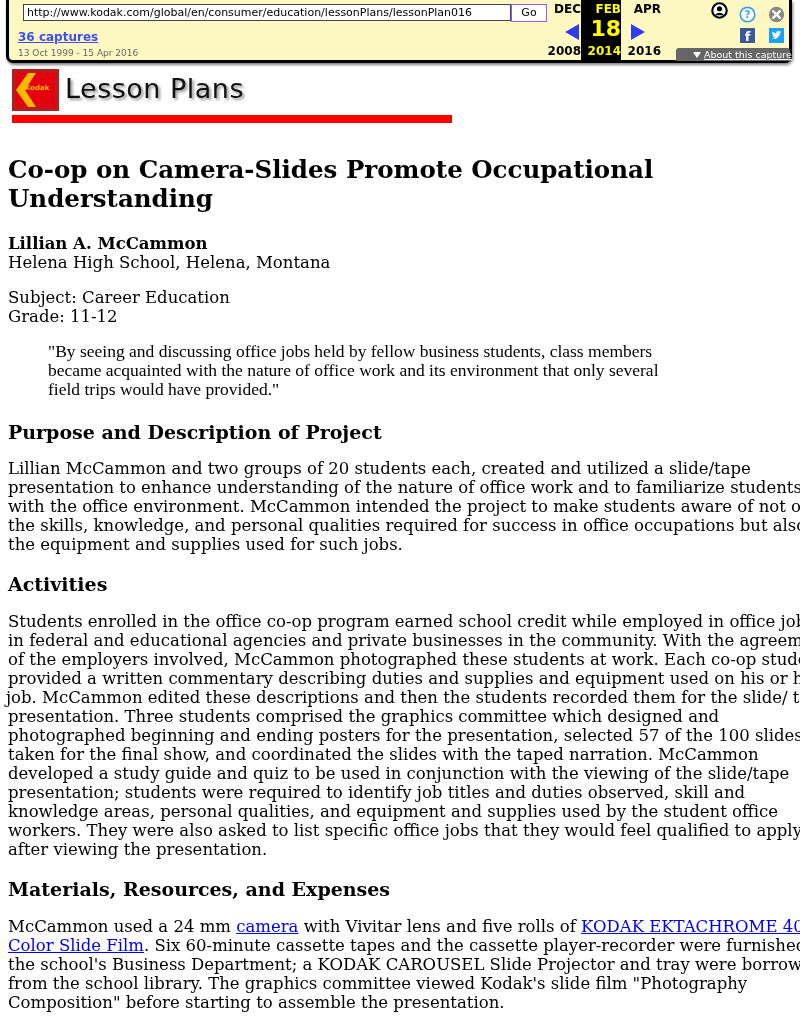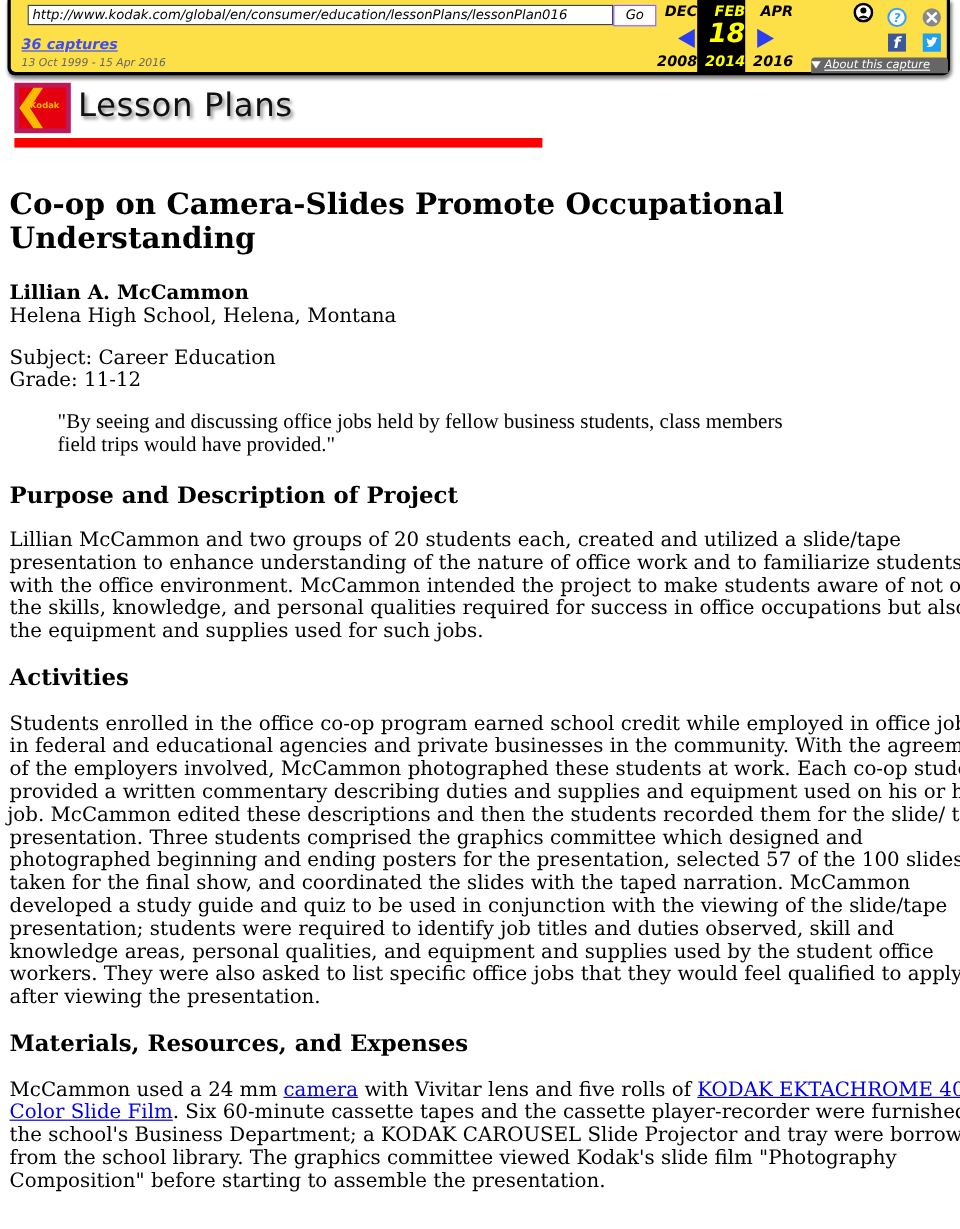--- a/index.html
+++ b/index.html
@@ -1,23 +1,23 @@
 <!DOCTYPE html>
 <html><head>
 <meta charset="utf-8">
 <style>
   html, body { margin: 0; padding: 0; background: #fff; }
   body { width: 800px; height: 1024px; overflow: hidden; position: relative; font-family: "DejaVu Serif", serif; color: #000; }
 
   
   #wm-toolbar {
     position: absolute; left: 6px; top: 0; width: 786px; height: 63px;
-    background: #fde047; border: 0 solid #000; border-width: 0 3px 3px 3px;
+    background: #fef9c3; border: 0 solid #000; border-width: 0 3px 3px 3px;
     border-radius: 0 0 7px 7px; box-shadow: 1px 2px 3px rgba(0,0,0,0.5);
-    font-family: "DejaVu Sans", sans-serif; box-sizing: border-box; font-style: italic;
+    font-family: "DejaVu Sans", sans-serif; box-sizing: border-box;
   }
   #wm-url {
     position: absolute; left: 14px; top: 4px; width: 480px; height: 15px;
     border: 1px solid #444; font-size: 11px; line-height: 15px; padding: 0 3px;
     font-family: "DejaVu Sans", sans-serif; box-sizing: content-box; overflow: hidden; white-space: nowrap;
     color: #000; background: #fff;
   }
   #wm-go {
     position: absolute; left: 502px; top: 4px; width: 34px; height: 16px;
     border: 1px solid #8b5cf6; background: #fff; font-size: 11px; line-height: 15px;
@@ -41,28 +41,28 @@
   #wm-next-arrow { left: 622px; border-left: 14px solid #2c3ef0; }
 
   #wm-user { position: absolute; left: 702px; top: 2px; width: 17px; height: 17px; }
   #wm-help { position: absolute; left: 730px; top: 6px; width: 17px; height: 17px; }
   #wm-close { position: absolute; left: 759px; top: 6px; width: 17px; height: 17px; }
   #wm-fb { position: absolute; left: 731px; top: 28px; width: 15px; height: 15px; background: #3b5998; color: #fff; font-size: 13px; font-weight: bold; text-align: center; line-height: 17px; overflow: hidden; }
   #wm-tw { position: absolute; left: 760px; top: 28px; width: 15px; height: 15px; background: #1da1f2; }
   #wm-about {
     position: absolute; left: 667px; top: 48px; width: 114px; height: 13px;
     background: #666; color: #fff; font-size: 9.5px; line-height: 13px;
-    border-radius: 3px 3px 0 0; white-space: nowrap; box-sizing: border-box; padding-left: 0;
+    border-radius: 3px 3px 0 0; white-space: nowrap; box-sizing: border-box; padding-left: 17px;
   }
   #wm-about .tri { display: inline-block; width: 0; height: 0; border-left: 4px solid transparent; border-right: 4px solid transparent; border-top: 6px solid #fff; margin-right: 3px; vertical-align: 0px; }
   #wm-about .lbl { text-decoration: underline; }
 
   
   #banner { position: absolute; left: 12px; top: 69px; width: 441px; height: 56px; }
-  #kodak-logo { position: absolute; left: 0; top: 0; width: 47px; height: 42px; background: #be185d; }
+  #kodak-logo { position: absolute; left: 0; top: 0; width: 47px; height: 42px; background: #b91c1c; }
   #kodak-logo .inner { position: absolute; left: 4px; top: 4px; width: 39px; height: 34px; background: #e4000f; }
   #kodak-logo .kword { position: absolute; left: 9px; top: 14px; font-family: "DejaVu Sans", sans-serif; font-size: 7px; color: #fbb900; font-weight: bold; }
   #banner-title {
     position: absolute; left: 53px; top: 4px; font-family: "DejaVu Sans", sans-serif;
     font-size: 27px; color: #111; letter-spacing: 0.5px;
     text-shadow: 2px 2px 3px rgba(0,0,0,0.45);
   }
   #banner-bar { position: absolute; left: 0; top: 46px; width: 440px; height: 8px; background: #ff0000; }
 
   
@@ -144,20 +144,21 @@
   </h1>
 
   <div class="author">Lillian A. McCammon</div>
   <div class="school">Helena High School, Helena, Montana</div>
 
   <div class="subject">Subject: Career Education</div>
   <div class="grade">Grade: 11-12</div>
 
   <div class="quote">
     <span class="line">"By seeing and discussing office jobs held by fellow business students, class members</span>
+    <span class="line">became acquainted with the nature of office work and its environment that only several</span>
     <span class="line">field trips would have provided."</span>
   </div>
 
   <h2 style="margin-top:22px;">Purpose and Description of Project</h2>
   <p style="margin-top:16px;">
     <span class="line">Lillian McCammon and two groups of 20 students each, created and utilized a slide/tape</span>
     <span class="line">presentation to enhance understanding of the nature of office work and to familiarize students</span>
     <span class="line">with the office environment. McCammon intended the project to make students aware of not only</span>
     <span class="line">the skills, knowledge, and personal qualities required for success in office occupations but also</span>
     <span class="line">the equipment and supplies used for such jobs.</span>

